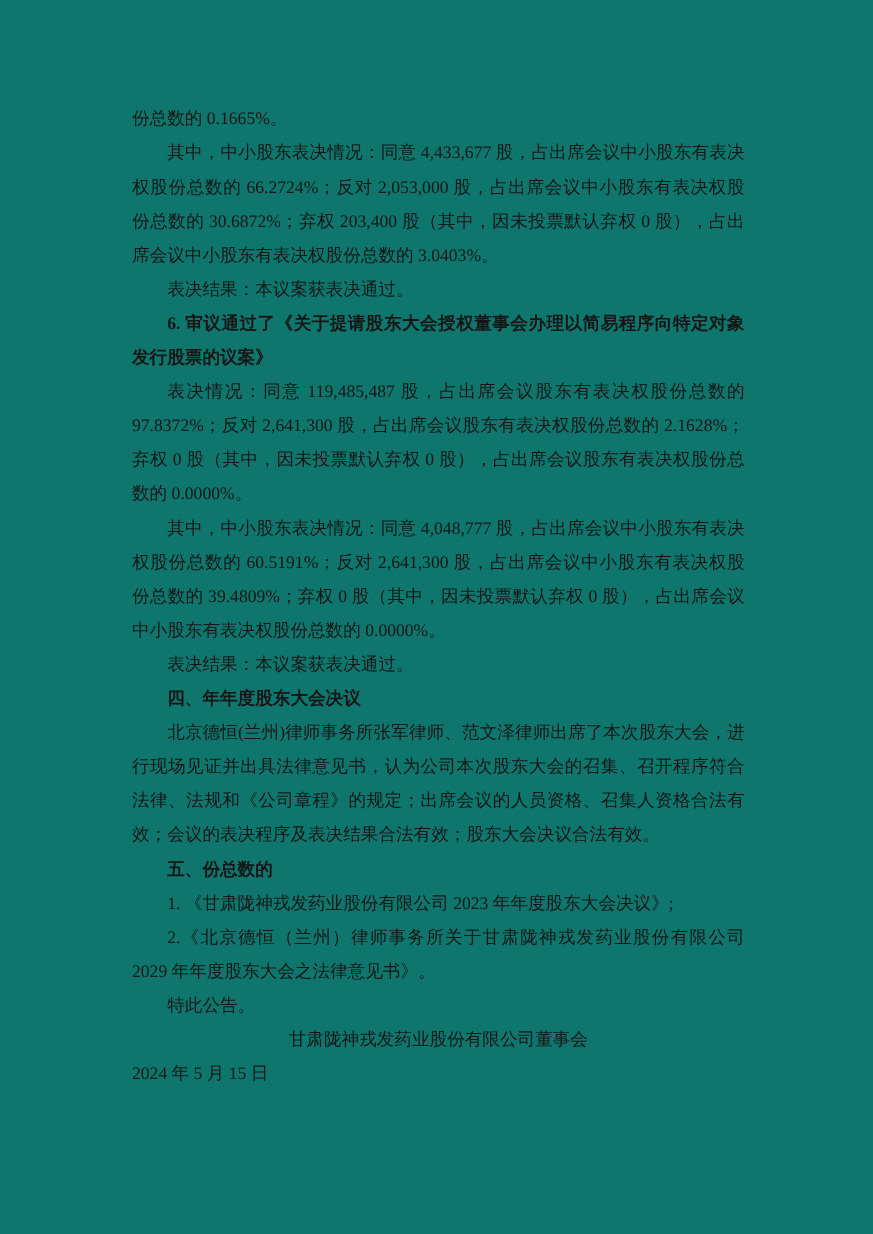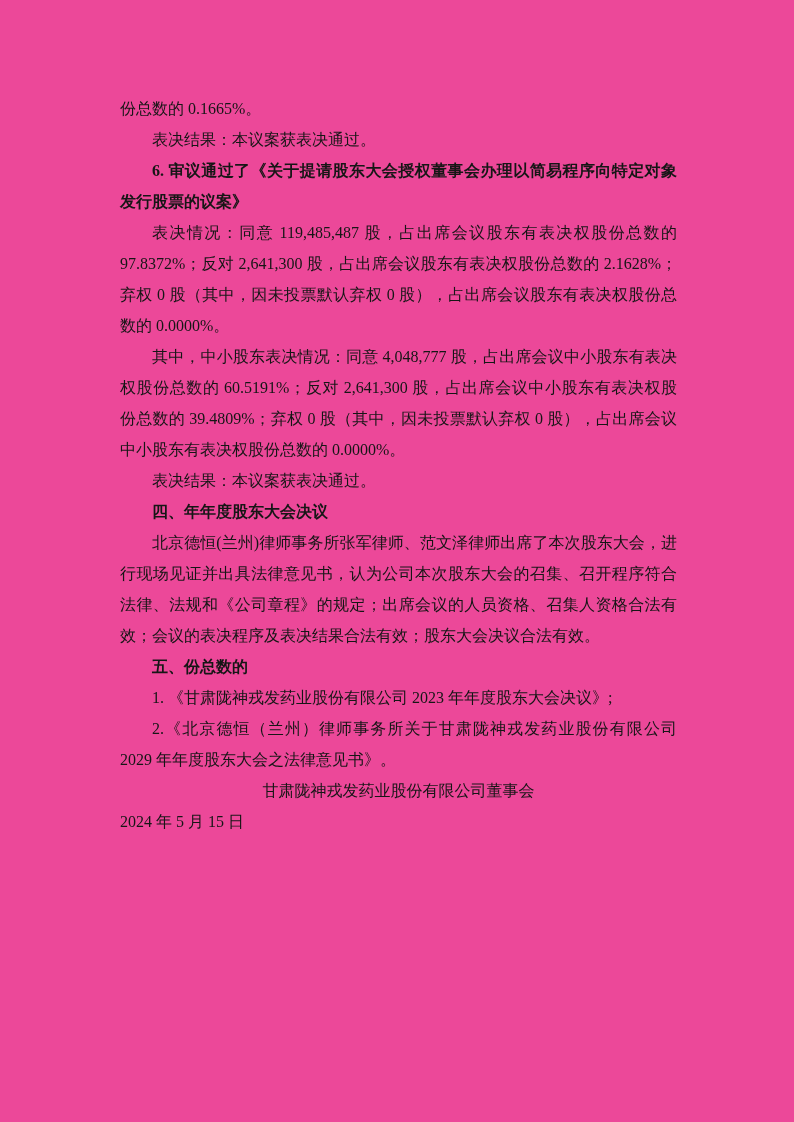--- a/index.html
+++ b/index.html
@@ -1,20 +1,20 @@
 <!DOCTYPE html>
 <html><head>
 <meta charset="utf-8">
 <style>
   html, body { margin: 0; padding: 0; background: #ffffff; }
   .page {
     position: relative;
     width: 794px;
     height: 1122px;
-    background: #ec4899;
+    background: #0f766e;
     overflow: hidden;
     font-family: "Liberation Serif", "DejaVu Serif", serif;
   }
   .content {
     position: absolute;
     left: 120px;
     top: 93px;
     width: 557px;
     font-size: 16px;
     line-height: 31px;
@@ -27,28 +27,30 @@
   .signature { margin-top: 0; }
   .signature .sig-line { text-align: center; text-indent: 0; }
   .signature .sig-date { text-indent: 0; padding-right: 90px; }
 </style>
 </head>
 <body>
 
 <div class="page">
   <div class="content">
     <p class="cont">份总数的 0.1665%。</p>
+    <p>其中，中小股东表决情况：同意 4,433,677 股，占出席会议中小股东有表决权股份总数的 66.2724%；反对 2,053,000 股，占出席会议中小股东有表决权股份总数的 30.6872%；弃权 203,400 股（其中，因未投票默认弃权 0 股），占出席会议中小股东有表决权股份总数的 3.0403%。</p>
     <p>表决结果：本议案获表决通过。</p>
     <p class="heading">6. 审议通过了《关于提请股东大会授权董事会办理以简易程序向特定对象发行股票的议案》</p>
     <p>表决情况：同意 119,485,487 股，占出席会议股东有表决权股份总数的 97.8372%；反对 2,641,300 股，占出席会议股东有表决权股份总数的 2.1628%；弃权 0 股（其中，因未投票默认弃权 0 股），占出席会议股东有表决权股份总数的 0.0000%。</p>
     <p>其中，中小股东表决情况：同意 4,048,777 股，占出席会议中小股东有表决权股份总数的 60.5191%；反对 2,641,300 股，占出席会议中小股东有表决权股份总数的 39.4809%；弃权 0 股（其中，因未投票默认弃权 0 股），占出席会议中小股东有表决权股份总数的 0.0000%。</p>
     <p>表决结果：本议案获表决通过。</p>
     <p class="heading">四、年年度股东大会决议</p>
     <p>北京德恒(兰州)律师事务所张军律师、范文泽律师出席了本次股东大会，进行现场见证并出具法律意见书，认为公司本次股东大会的召集、召开程序符合法律、法规和《公司章程》的规定；出席会议的人员资格、召集人资格合法有效；会议的表决程序及表决结果合法有效；股东大会决议合法有效。</p>
     <p class="heading">五、份总数的</p>
     <p>1. 《甘肃陇神戎发药业股份有限公司 2023 年年度股东大会决议》;</p>
     <p>2.《北京德恒（兰州）律师事务所关于甘肃陇神戎发药业股份有限公司 2029 年年度股东大会之法律意见书》。</p>
+    <p>特此公告。</p>
     <div class="signature">
       <p class="sig-line">甘肃陇神戎发药业股份有限公司董事会</p>
       <p class="sig-date">2024 年 5 月 15 日</p>
     </div>
   </div>
 </div>
 
 </body></html>

